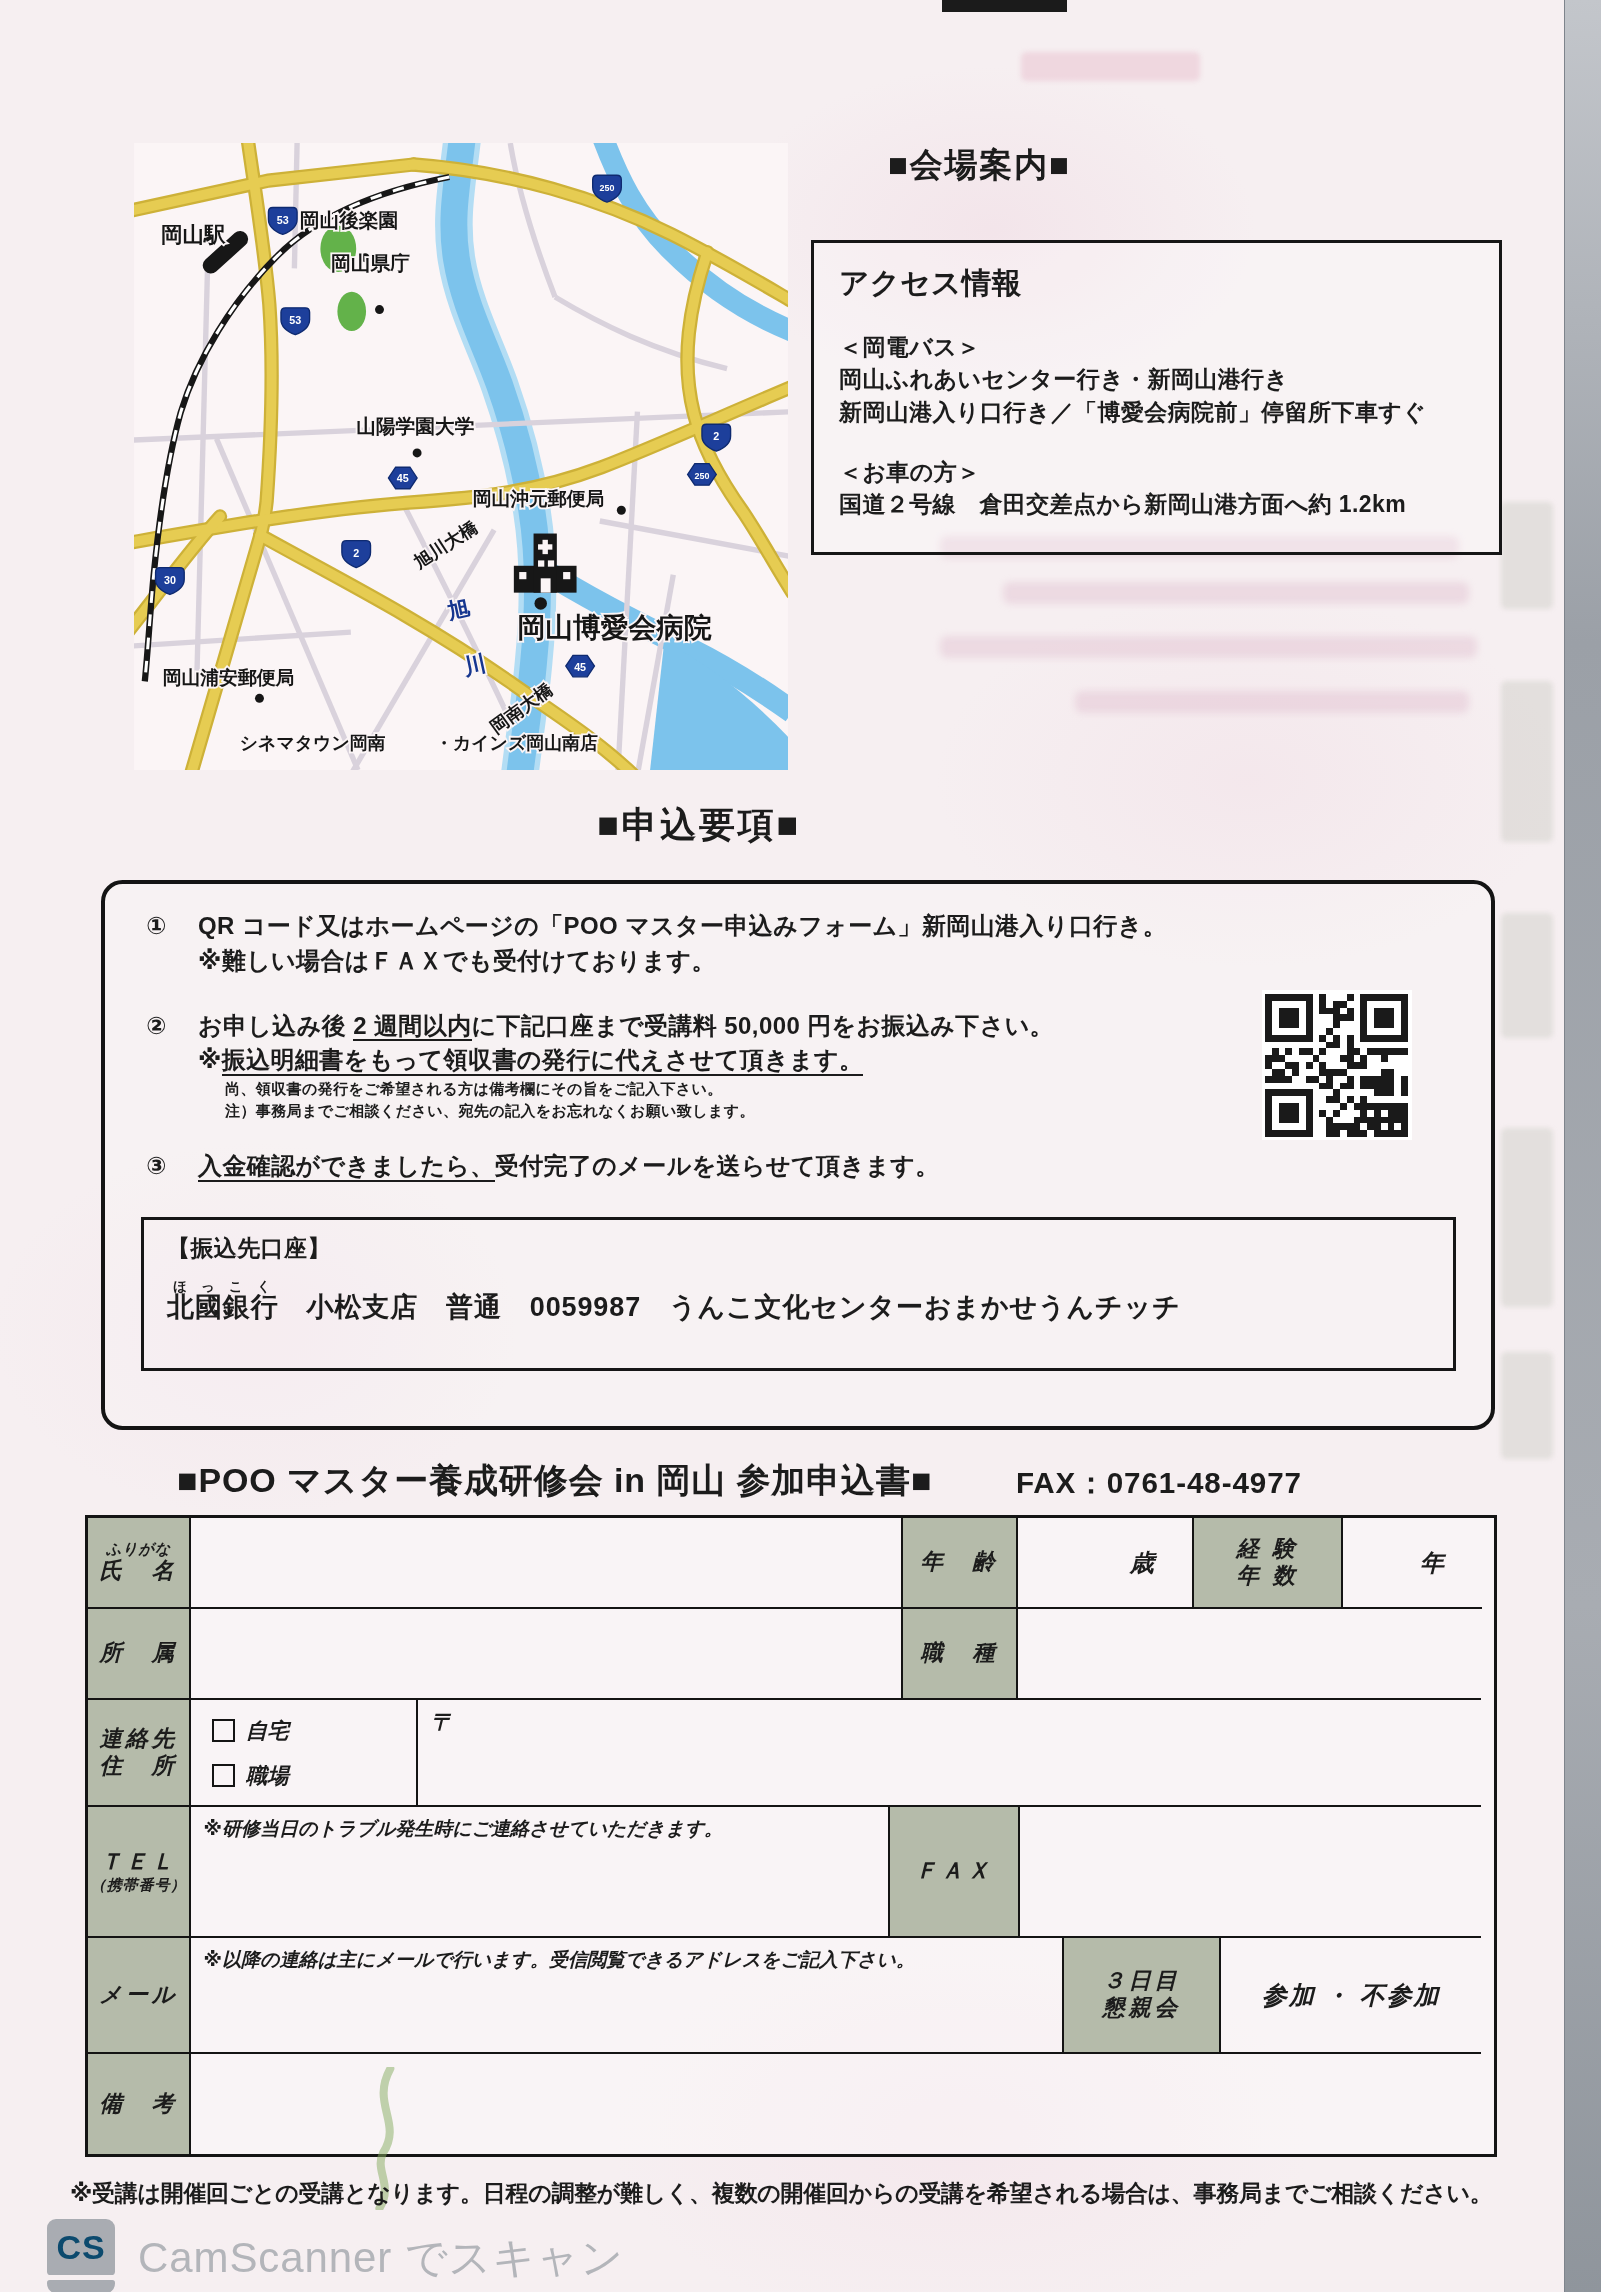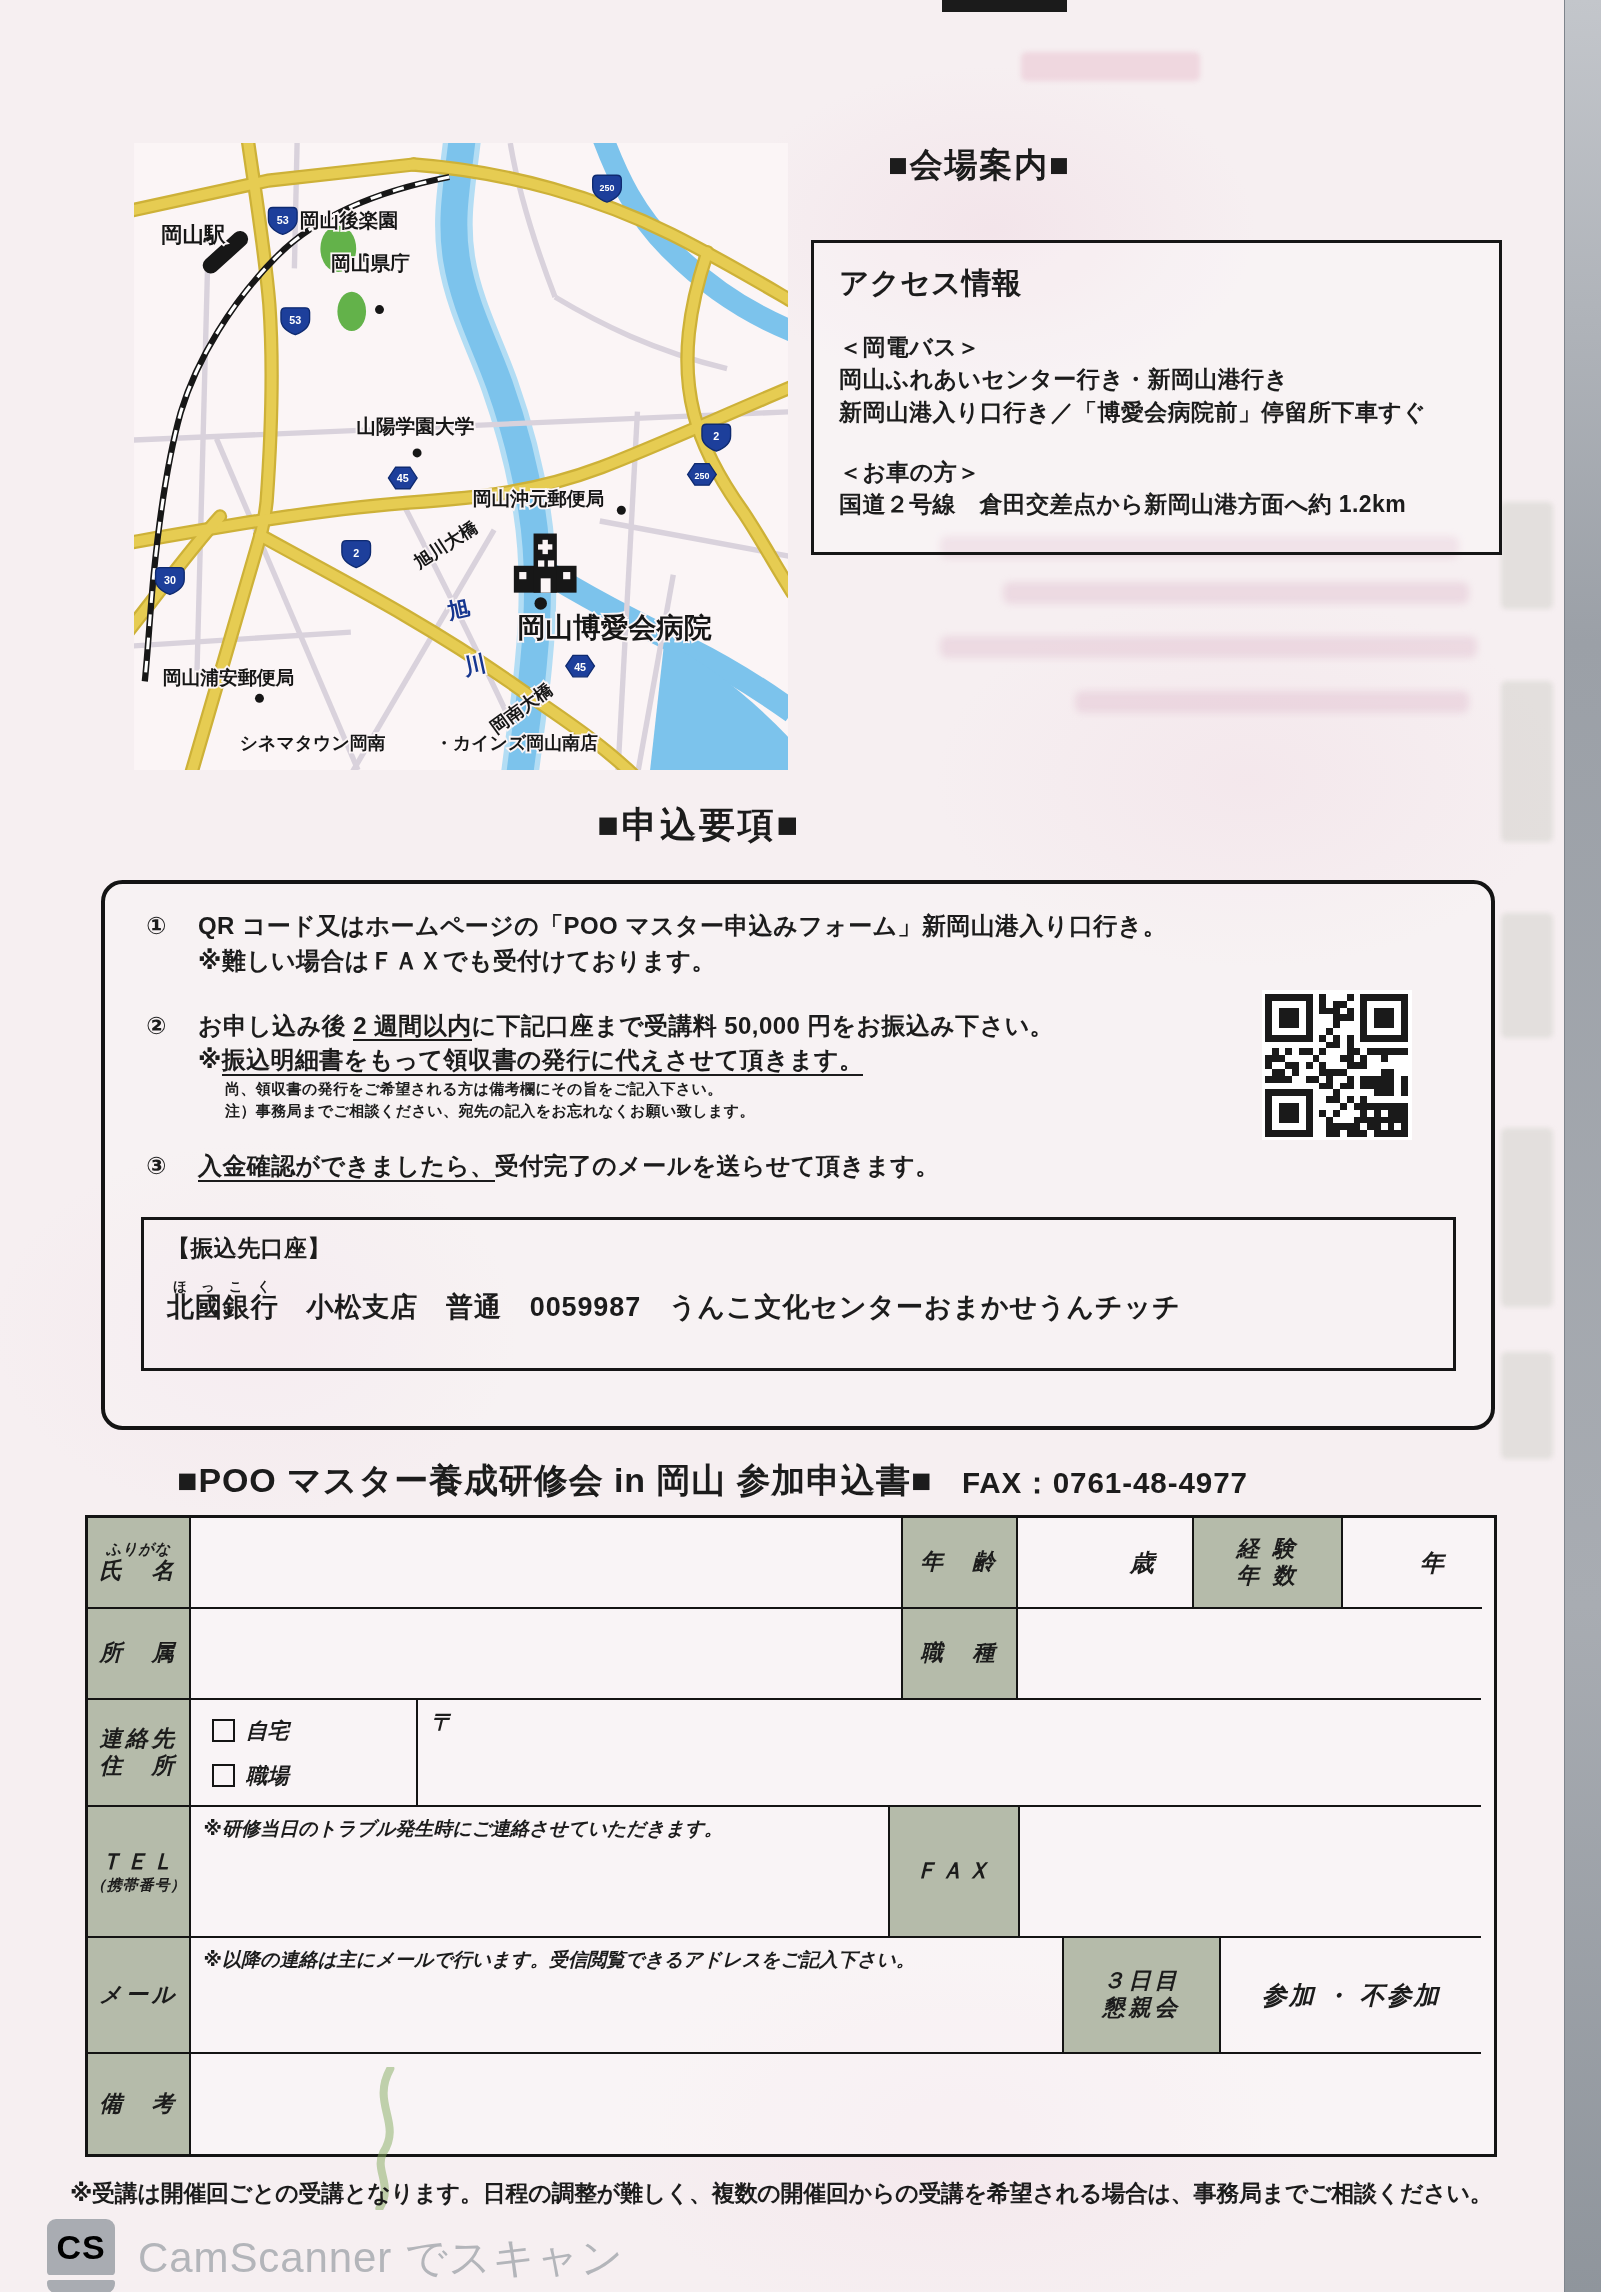--- a/index.html
+++ b/index.html
@@ -34,21 +34,21 @@
   .gl-sub{padding-left:59px;font-size:24px;line-height:1.45;}
   .gl-sub2{padding-left:86px;font-size:15px;line-height:1.45;}
   #qr-wrap{position:absolute;right:79px;top:106px;width:143px;height:143px;background:#fff;padding:3.6px;}
   #bank-box{position:absolute;left:36px;top:333px;width:1315px;height:154px;border:3.6px solid #161616;box-sizing:border-box;padding:12.5px 23px;}
   #bank-box .ttl{font-size:23px;}
   #bank-box .line{font-size:27px;margin-top:16px;letter-spacing:0.9px;}
   #bank-box rt{font-size:13.4px;font-weight:bold;letter-spacing:1.8px;}
 
   
   #form-title{left:177px;top:1458px;font-size:34px;font-weight:bold;letter-spacing:0.9px;}
-  #form-fax{left:962px;top:1463px;font-size:29.6px;font-weight:bold;letter-spacing:0.9px;}
+  #form-fax{left:1016px;top:1463px;font-size:29.6px;font-weight:bold;letter-spacing:0.9px;}
 
   
   #form-table{left:85px;top:1515px;width:1406px;border:3.6px solid #141414;background:rgba(255,255,255,.35);font-style:italic;}
   .frow{display:flex;}
   .cell{box-sizing:border-box;border-right:2.7px solid #141414;border-bottom:2.7px solid #141414;position:relative;}
   .frow .cell:last-child{border-right:none;}
   .frow:last-child .cell{border-bottom:none;}
   .hd{background:#b5bbaa;display:flex;flex-direction:column;align-items:center;justify-content:center;font-weight:bold;line-height:1.2;}
   .hd .mid{font-size:22.4px;letter-spacing:3.6px;}
   .hd .sm{font-size:15px;letter-spacing:0.9px;}
@@ -60,21 +60,21 @@
   .chkbox{display:inline-block;width:19px;height:19px;border:2.7px solid #141414;margin-right:10.7px;}
   .postal{font-size:23px;font-weight:bold;padding:7.2px 0 0 12.5px;}
   .party-cell{display:flex;align-items:center;justify-content:center;font-size:25px;font-weight:bold;letter-spacing:1.8px;}
 
   
   #footer-note{left:70px;top:2178px;width:1469px;font-size:23px;font-weight:bold;letter-spacing:-0.3px;}
 
   
   #cam{left:47px;top:2219px;display:flex;align-items:center;}
   #cam-icon{width:68px;height:77px;}
-  #cam-icon .sq{width:68px;height:56px;background:#a9acb2;border-radius:9px 9px 3.6px 3.6px;display:flex;align-items:center;justify-content:center;color:#000000;font-size:34px;font-weight:bold;letter-spacing:0.9px;}
+  #cam-icon .sq{width:68px;height:56px;background:#a9acb2;border-radius:9px 9px 3.6px 3.6px;display:flex;align-items:center;justify-content:center;color:#0c4a6e;font-size:34px;font-weight:bold;letter-spacing:0.9px;}
   #cam-icon .lip{width:68px;height:14.3px;background:#a9acb2;border-radius:2.7px 2.7px 10.7px 10.7px;margin-top:4.5px;}
   #cam-text{margin-left:23px;font-size:42px;color:#b3b5ba;letter-spacing:0.9px;}
 
   
   #right-strip{left:1564px;top:0;width:38px;height:2293px;background:linear-gradient(180deg,#c3c6cb,#9ba0a7 28%,#a8acb2 70%,#8f959c);border-left:1.8px solid #7e848c;}
   #top-sliver{left:942px;top:0;width:125px;height:11.6px;background:#1b1b1b;}
   .bleed-v{position:absolute;width:52px;background:rgba(160,170,150,.22);filter:blur(2.7px);border-radius:5.4px;}
   .bleed-h{position:absolute;height:21.5px;background:rgba(214,170,192,.30);filter:blur(3.6px);border-radius:7.2px;}
   .bleed-p{position:absolute;background:rgba(230,175,195,.38);filter:blur(2.7px);border-radius:5.4px;}
   #green-mark{left:347px;top:2067px;}

